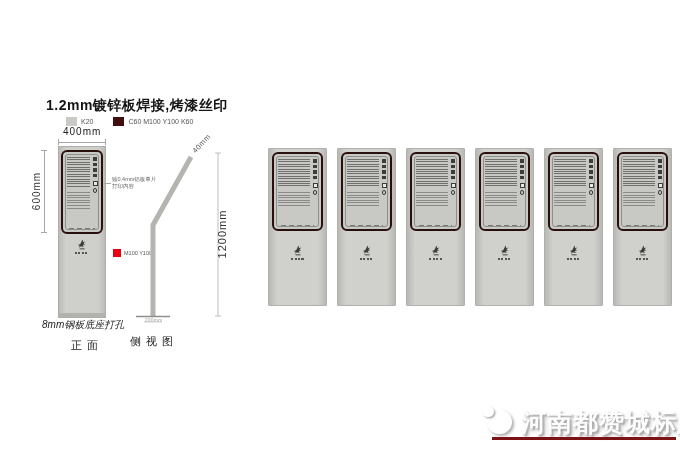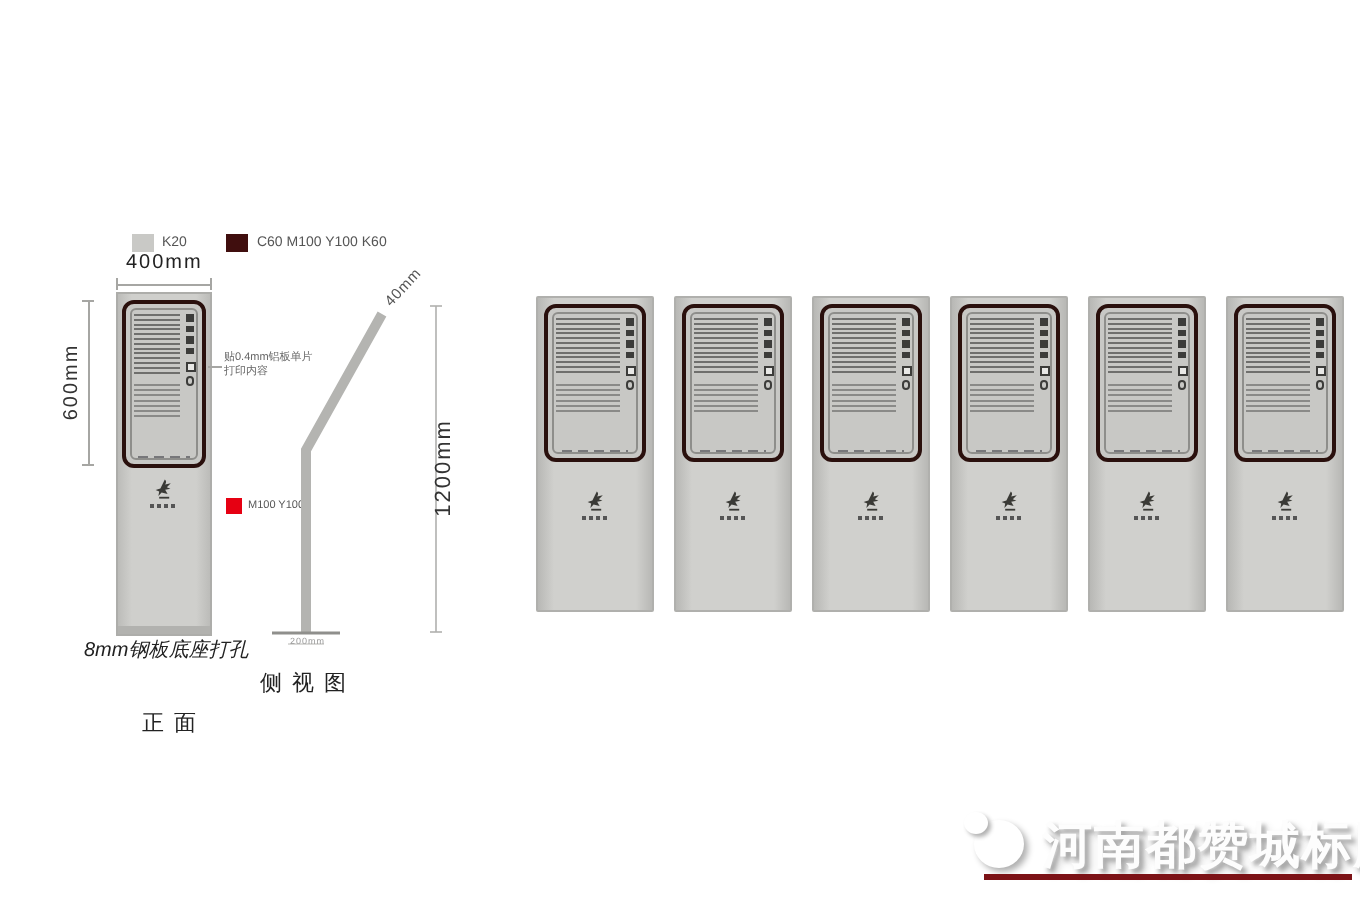--- a/index.html
+++ b/index.html
@@ -43,21 +43,21 @@
   .front-logo{position:absolute;left:50%;transform:translateX(-50%);top:92px;}
   .logo svg{display:block;}
   .logo-dots{margin-top:1px;width:14px;height:2px;
              background:repeating-linear-gradient(90deg,#555 0,#555 2px,transparent 2px,transparent 3.5px);}
 
   .note{position:absolute;left:112px;top:176px;font-size:5.5px;line-height:7px;color:#666;}
   .red-swatch{position:absolute;left:113px;top:249px;width:8px;height:8px;background:var(--accent-red,#e60012);}
   .red-label{position:absolute;left:124px;top:250px;font-size:5.5px;color:#555;}
   .base-note{position:absolute;left:42px;top:318px;font-size:10px;color:#222;font-style:italic;}
   .caption{position:absolute;font-size:11px;color:#222;letter-spacing:5px;}
-  .cap-front{left:71px;top:354px;}
+  .cap-front{left:71px;top:338px;}
   .cap-side{left:130px;top:334px;}
 
   
   .sideview-svg{position:absolute;left:130px;top:135px;}
   .label-40{position:absolute;left:190px;top:139px;font-size:7.5px;color:#555;transform:rotate(-47deg);letter-spacing:.5px;}
   .label-200{position:absolute;left:145px;top:318px;font-size:4.5px;color:#999;letter-spacing:.5px;}
 
   
   .sign-row{position:absolute;left:268px;top:148px;width:404px;height:158px;display:flex;justify-content:space-between;}
   .sign{position:relative;width:59px;height:158px;box-sizing:border-box;border-radius:1px;
@@ -73,20 +73,21 @@
          box-shadow:2px 2px 3px #b0b0b0;}
   .wm-c2{position:absolute;left:482px;top:406px;width:12px;height:11px;border-radius:50%;background:#fff;
          box-shadow:1.5px 1.5px 2px #b0b0b0;}
   .wm-line{position:absolute;left:492px;top:437px;width:184px;height:3px;background:var(--underline-red,#7c1216);}
 </style>
 </head>
 <body>
 
 <div class="canvas">
 
+  <div class="title">1.2mm镀锌板焊接,烤漆丝印</div>
   <div class="legend">
     <span class="sw sw0"></span>
     <span>K20</span>
     <span class="sw sw1"></span>
     <span>C60 M100 Y100 K60</span>
   </div>
 
   <div class="fv-width">400mm</div>
   <div class="hline" style="left:58px;top:142px;width:48px;height:1px;"></div>
   <div class="vline" style="left:58px;top:139px;width:1px;height:6px;"></div>

